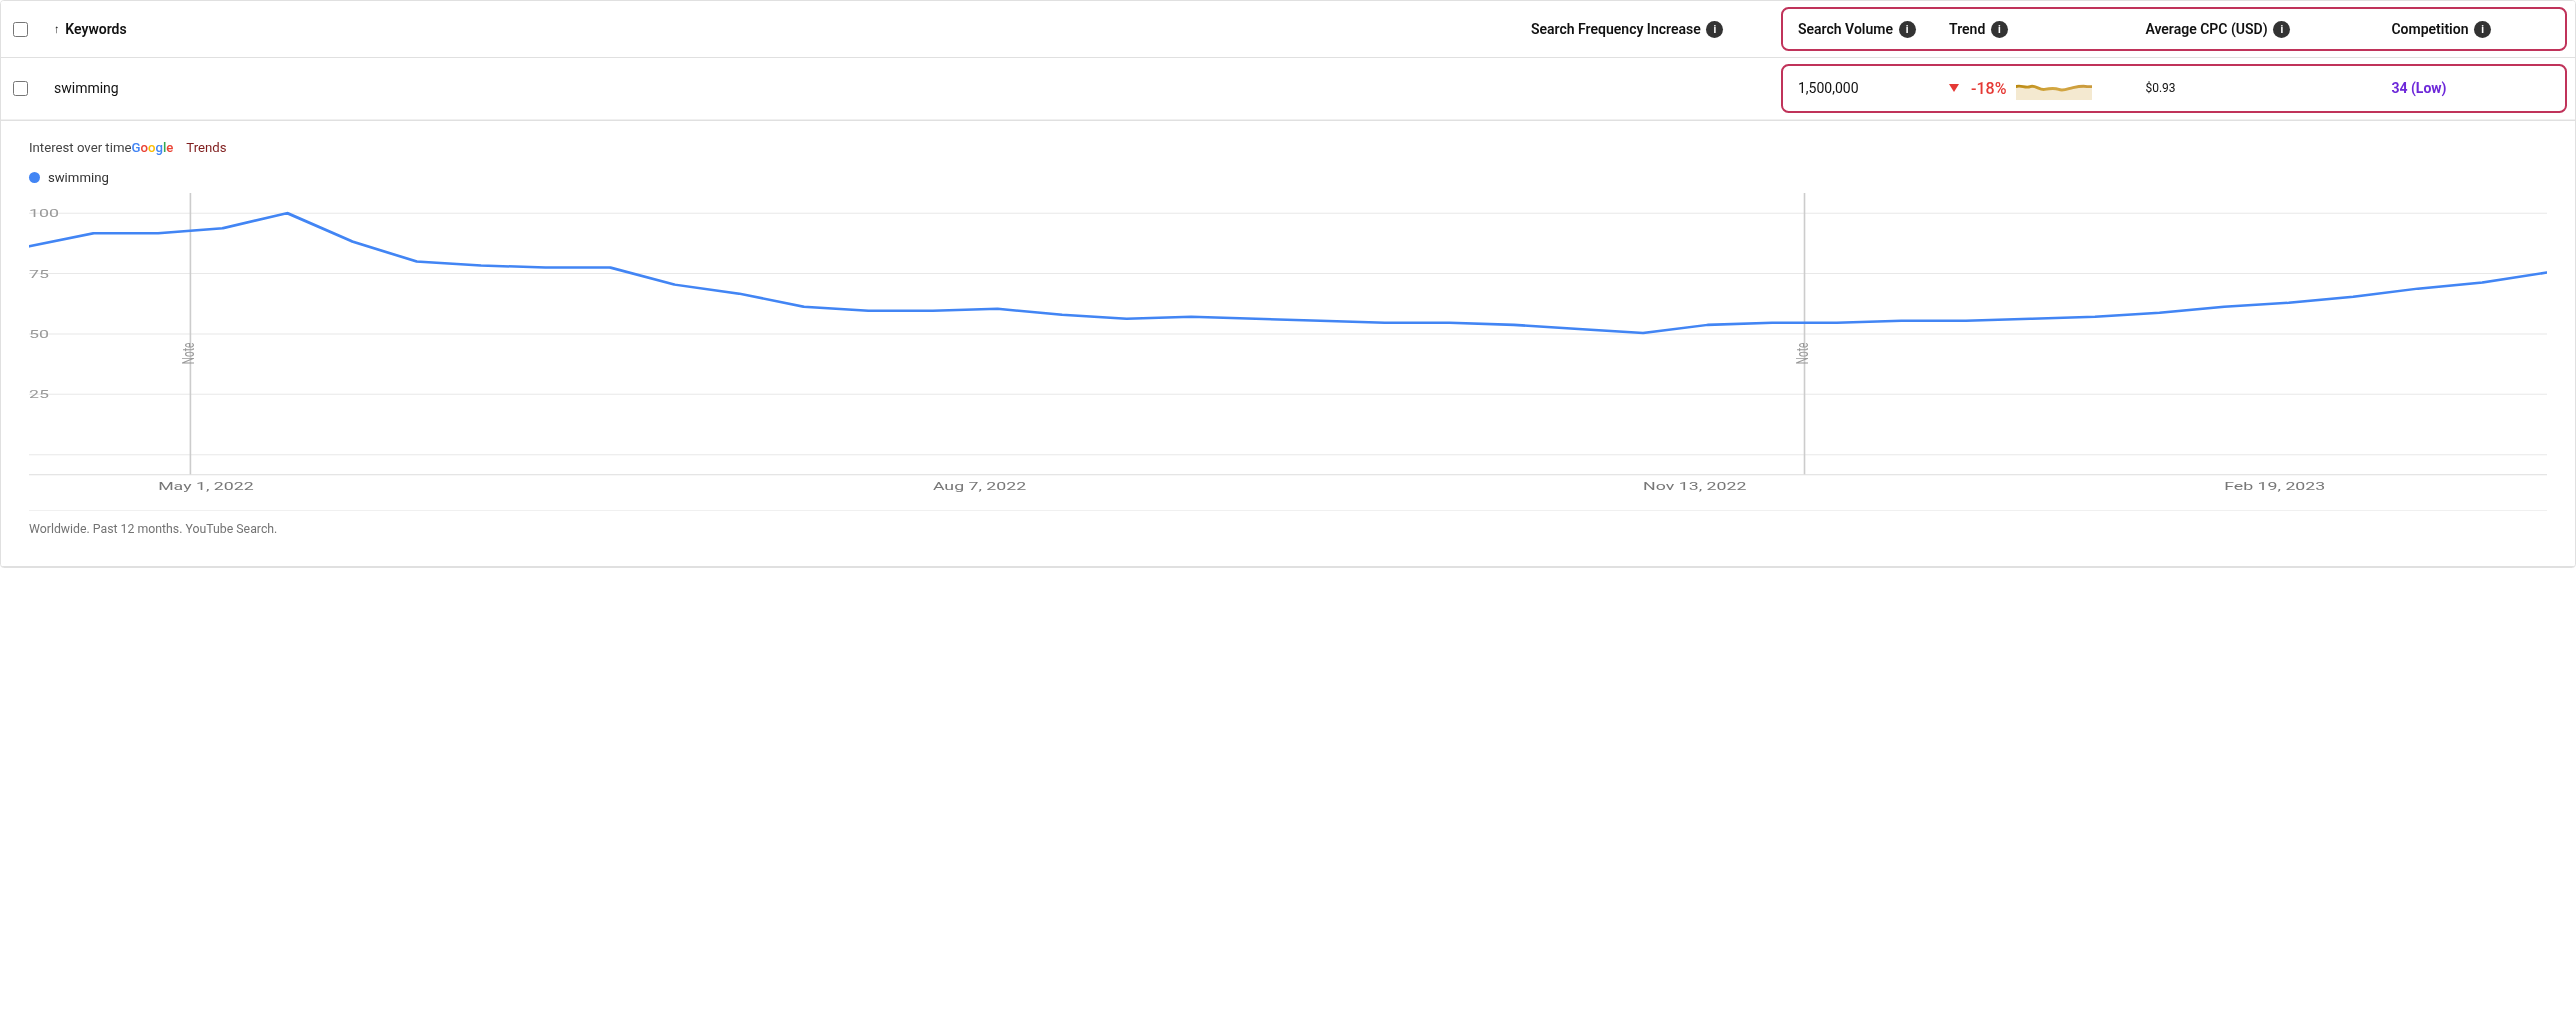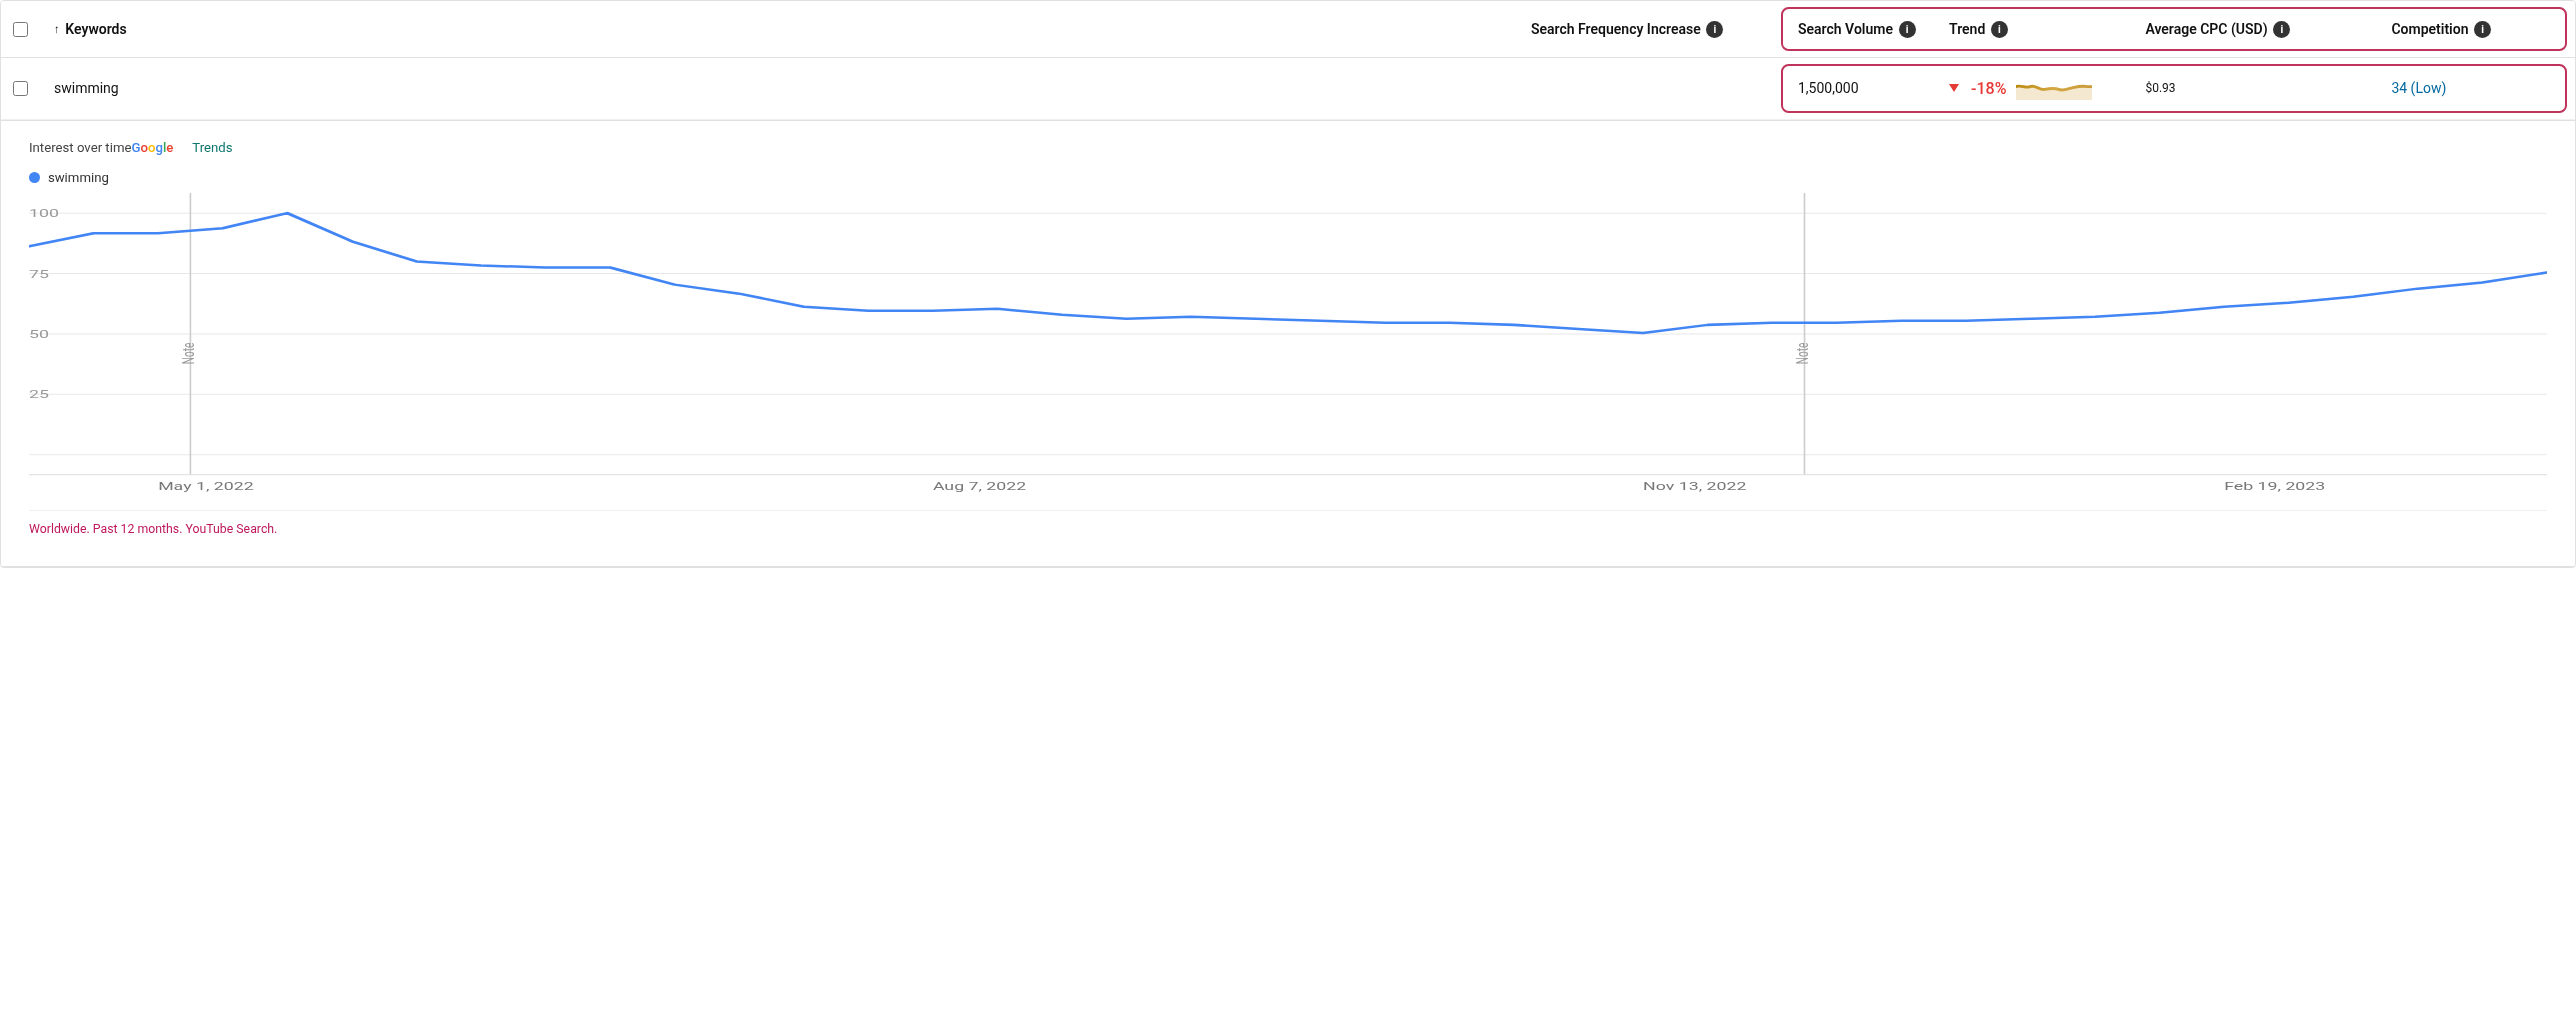--- a/index.html
+++ b/index.html
@@ -114,22 +114,22 @@
     }
 
     .cpc-cell {
       padding: 11.3px 15px;
       font-size: 12px;
     }
 
     .competition-cell {
       padding: 11.3px 15px;
       font-size: 14px;
-      color: #0369a1;
-      font-weight: 400;
+      color: #6d28d9;
+      font-weight: 700;
     }
 
     
     .chart-container {
       margin: 0;
       padding: 19px 28px;
       border-bottom: 0.9px solid #e0e0e0;
     }
 
     .chart-header {
@@ -170,21 +170,21 @@
     }
 
     .chart-svg {
       width: 100%;
       height: 100%;
     }
 
     .chart-footer {
       margin-top: 15px;
       font-size: 12.3px;
-      color: #be185d;
+      color: #737373;
       padding: 11.3px 0;
       border-top: 0.9px solid #f0f0f0;
     }
 
     .sort-arrow {
       font-size: 11.3px;
     }
   </style>
 </head>
 <body>
@@ -279,21 +279,21 @@
   <div class="chart-container" style="border-left:none;border-right:none;border-top:0.9px solid #e0e0e0;margin:0;padding: 19px 28px;">
     <div class="chart-header">
       <span class="chart-title">Interest over time</span>
       <div style="font-size:13.2px;display:flex;align-items:center;">
         <span style="color:#4285f4;font-weight:500;">G</span>
           <span style="color:#ea4335;font-weight:500;">o</span>
           <span style="color:#fbbc04;font-weight:500;">o</span>
           <span style="color:#4285f4;font-weight:500;">g</span>
           <span style="color:#34a853;font-weight:500;">l</span>
           <span style="color:#ea4335;font-weight:500;">e</span>
-          <span style="color:#0f766e;margin-left:19px;"> Trends</span>
+          <span style="color:#7f1d1d;margin-left:13px;"> Trends</span>
       </div>
     </div>
 
     <div class="chart-legend">
       <div class="legend-dot"></div>
       <span class="legend-label">swimming</span>
     </div>
 
     <div class="chart-wrapper">
       <svg class="chart-svg" viewBox="0 0 1560 300" preserveAspectRatio="none" style="font-size:14px">

